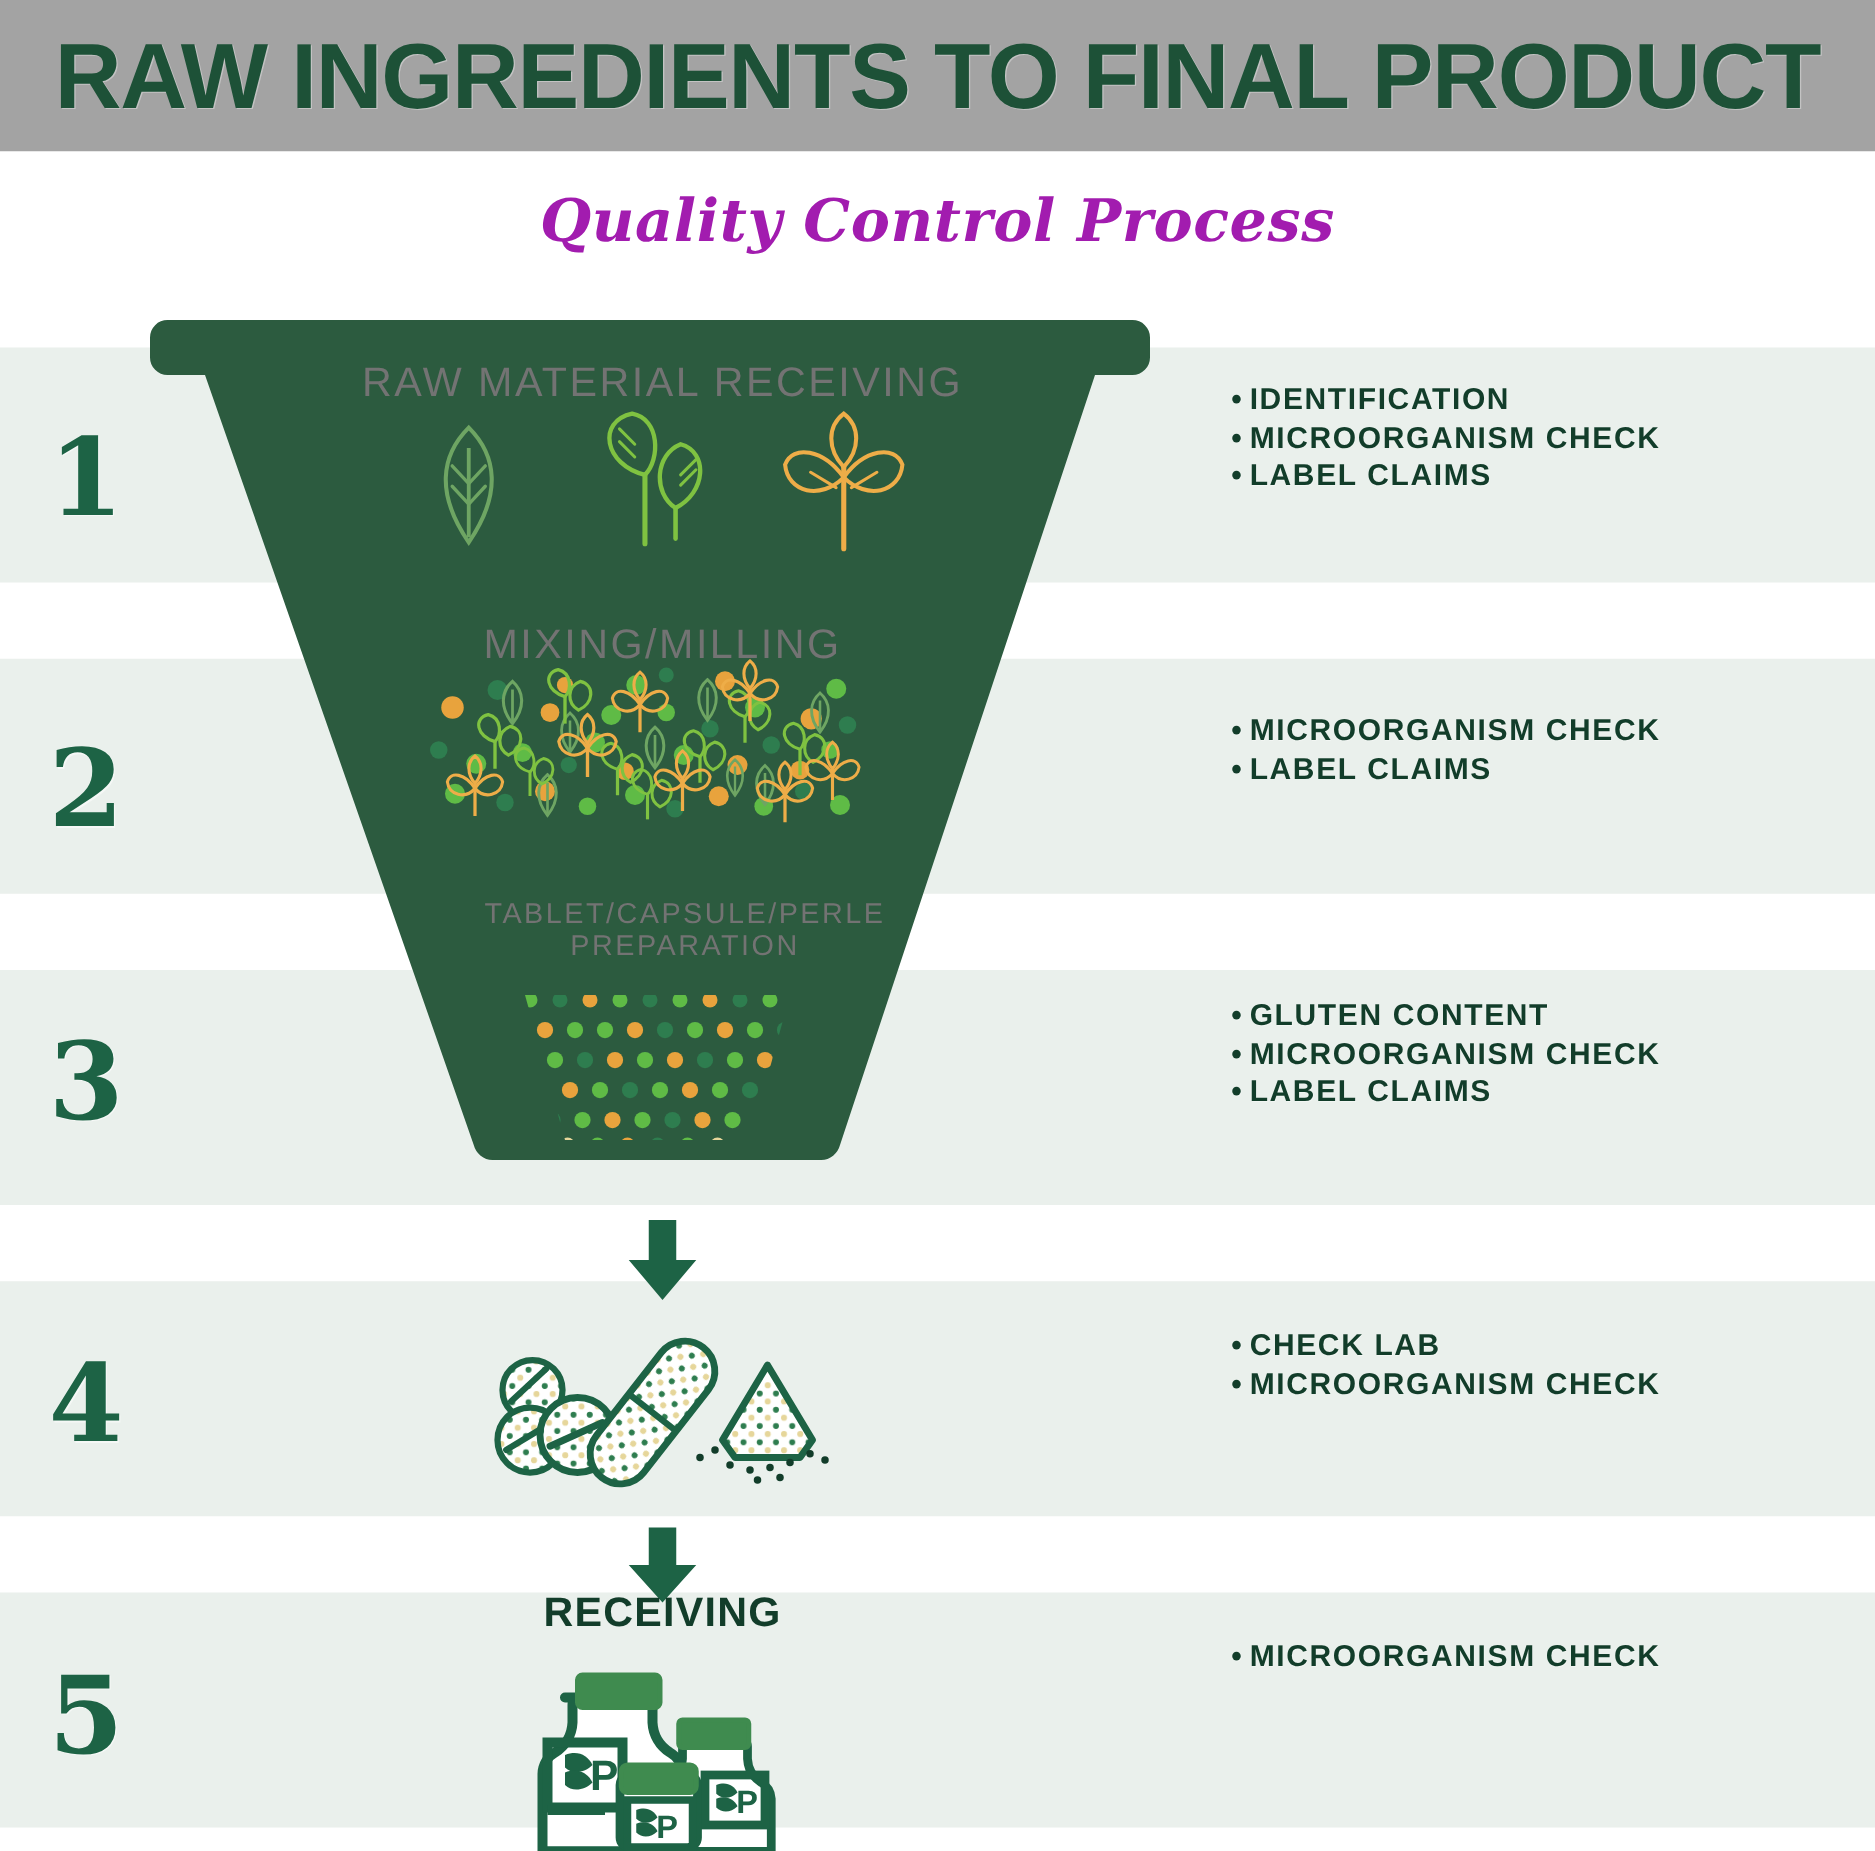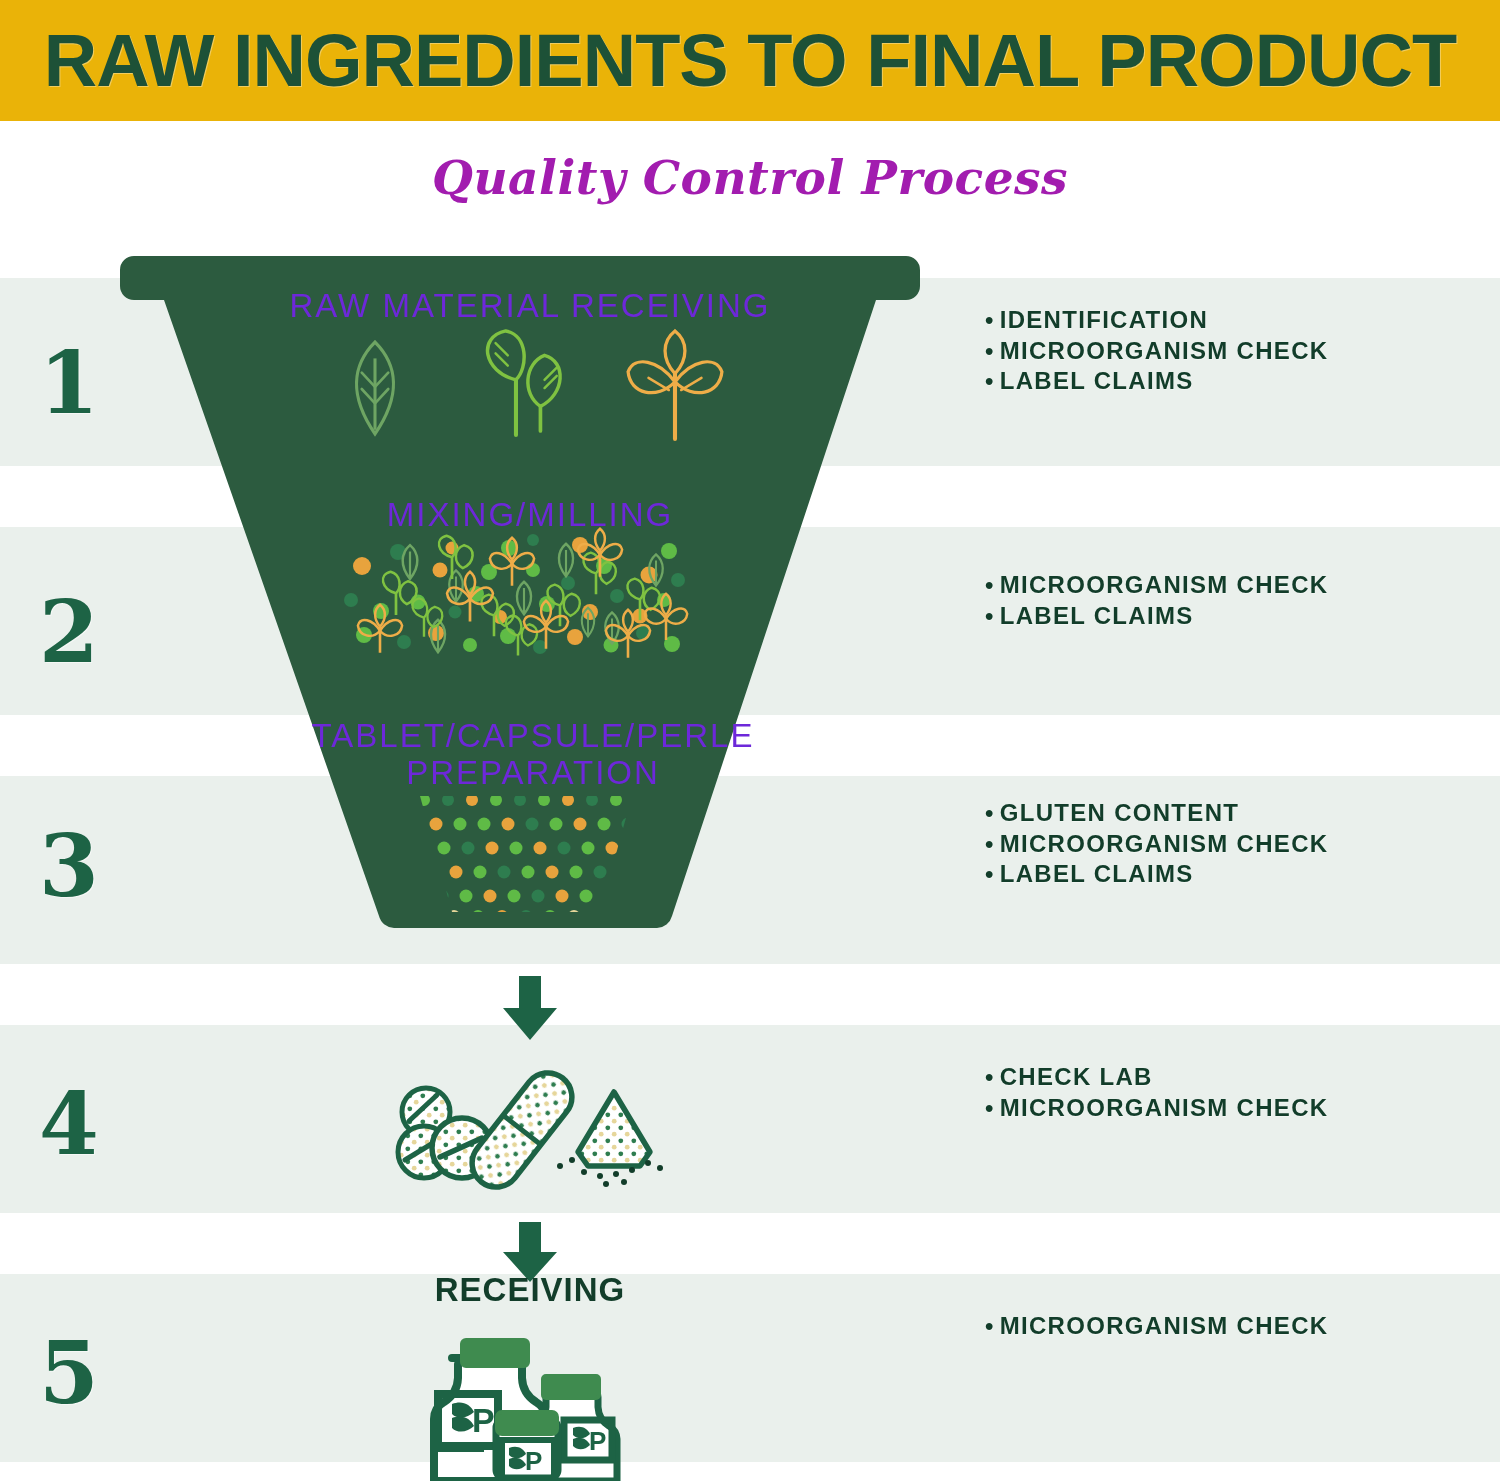--- a/index.html
+++ b/index.html
@@ -8,21 +8,21 @@
     background:#ffffff;
     font-family:"Liberation Sans", sans-serif;
     overflow:hidden;
     position:relative;
   }
   #stage{position:absolute;inset:0;width:1500px;height:1481px;}
 
   
   .header-band{
     position:absolute;left:0;top:0;width:1500px;height:121px;
-    background:#eab308;
+    background:#a3a3a3;
     display:flex;align-items:center;justify-content:center;
   }
   .header-title{
     font-family:"Liberation Sans", sans-serif;
     font-weight:700;
     font-size:74px;
     letter-spacing:-1px;
     color:#1d5137;
     white-space:nowrap;
     line-height:1;
@@ -73,21 +73,21 @@
 
   .stage-label{
     position:absolute;
     text-align:center;
     font-family:"Liberation Sans", sans-serif;
     font-weight:400;
     letter-spacing:2px;
     line-height:1.12;
     white-space:pre-line;
   }
-  .label-on-dark{color:#6d28d9;}
+  .label-on-dark{color:#737373;}
   .label-on-light{color:#123d2a;font-weight:700;letter-spacing:1px;}
 
   svg{display:block;overflow:visible;}
 </style>
 </head>
 <body>
 
 <div id="stage">
 
   <div class="band" style="top:278px;height:188px;"></div>
@@ -415,21 +415,21 @@
           </g>
         </g>
       </g>
     </svg>
   </div>
 
   <div class="stage-label label-on-dark" style="left:250px;top:288px;width:560px;font-size:33px;">RAW MATERIAL RECEIVING</div>
 
   <div class="stage-label label-on-dark" style="left:250px;top:497px;width:560px;font-size:33px;">MIXING/MILLING</div>
 
-  <div class="stage-label label-on-dark" style="left:233px;top:718px;width:600px;font-size:33px;">TABLET/CAPSULE/PERLE
+  <div class="stage-label label-on-dark" style="left:248px;top:718px;width:600px;font-size:23px;">TABLET/CAPSULE/PERLE
 PREPARATION</div>
 
 
   <div class="stage-label label-on-light" style="left:330px;top:1272px;width:400px;font-size:33px;">RECEIVING</div>
 
   <div class="step-num" style="left:14px;top:340px;">1</div>
   <div class="step-num" style="left:14px;top:589px;">2</div>
   <div class="step-num" style="left:14px;top:823px;">3</div>
   <div class="step-num" style="left:14px;top:1081px;">4</div>
   <div class="step-num" style="left:14px;top:1330px;">5</div>

